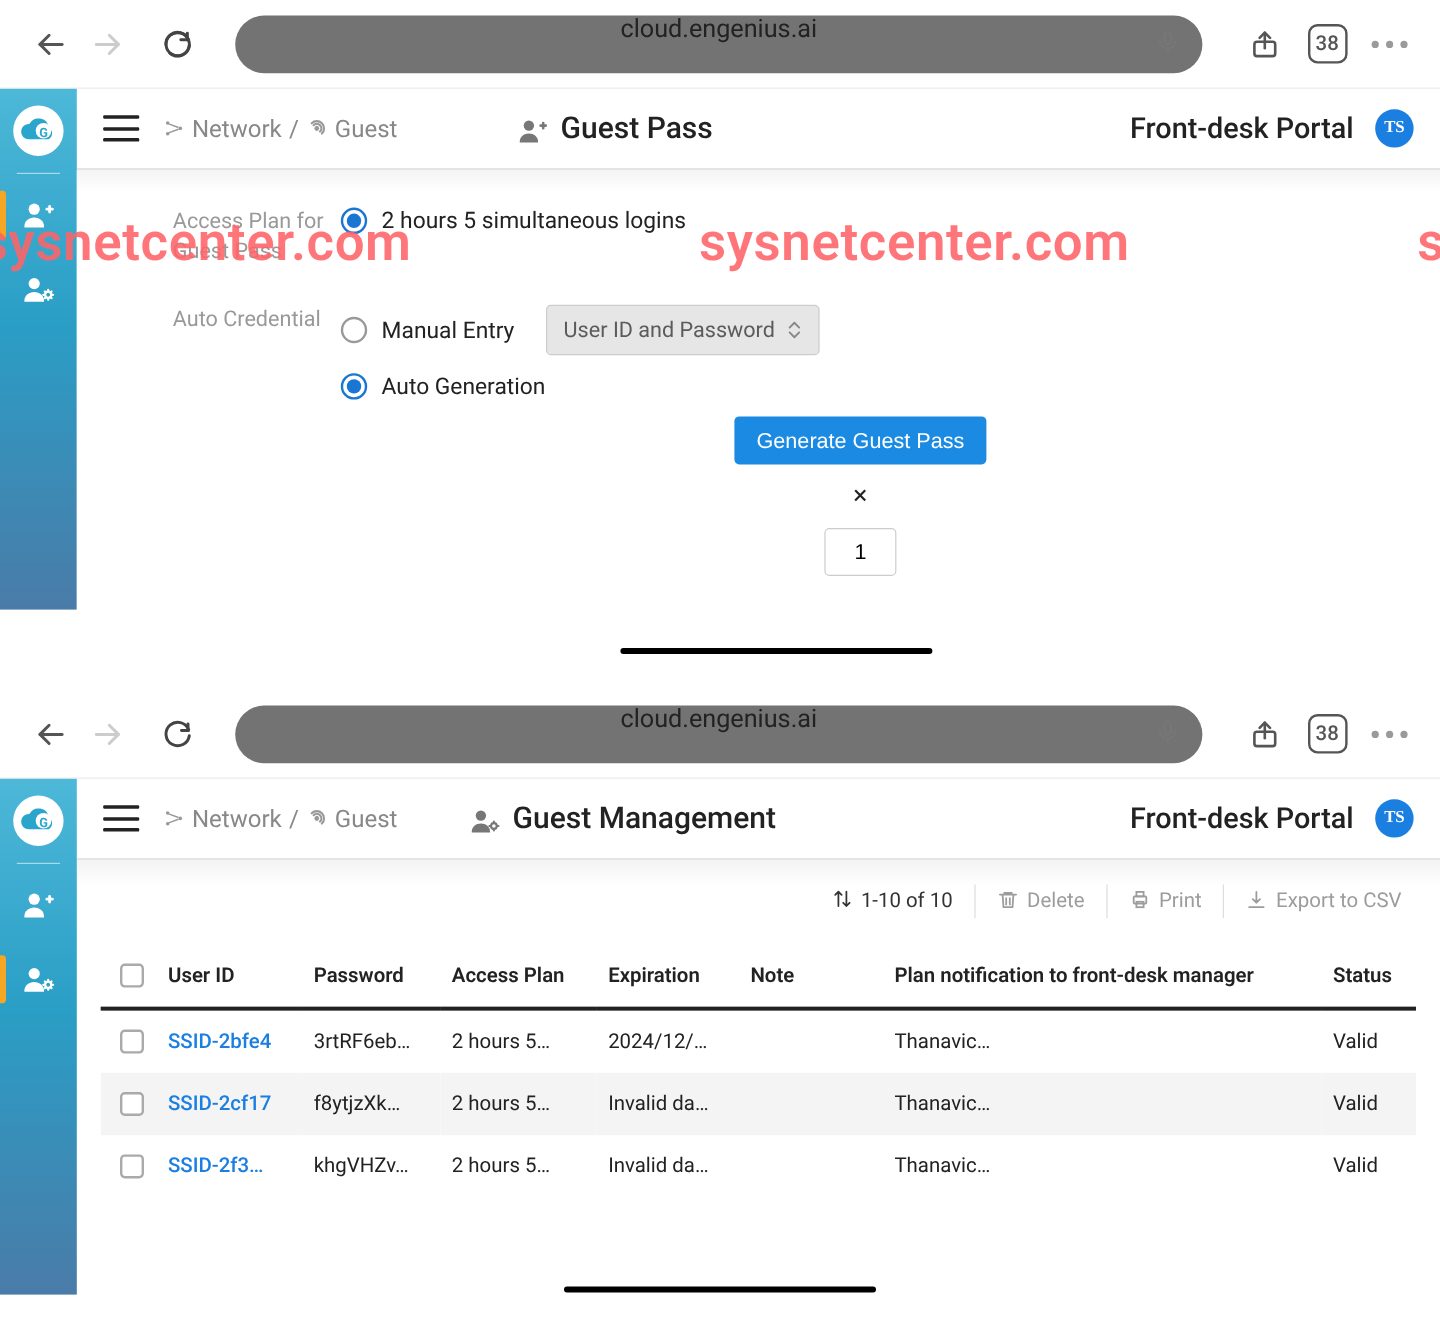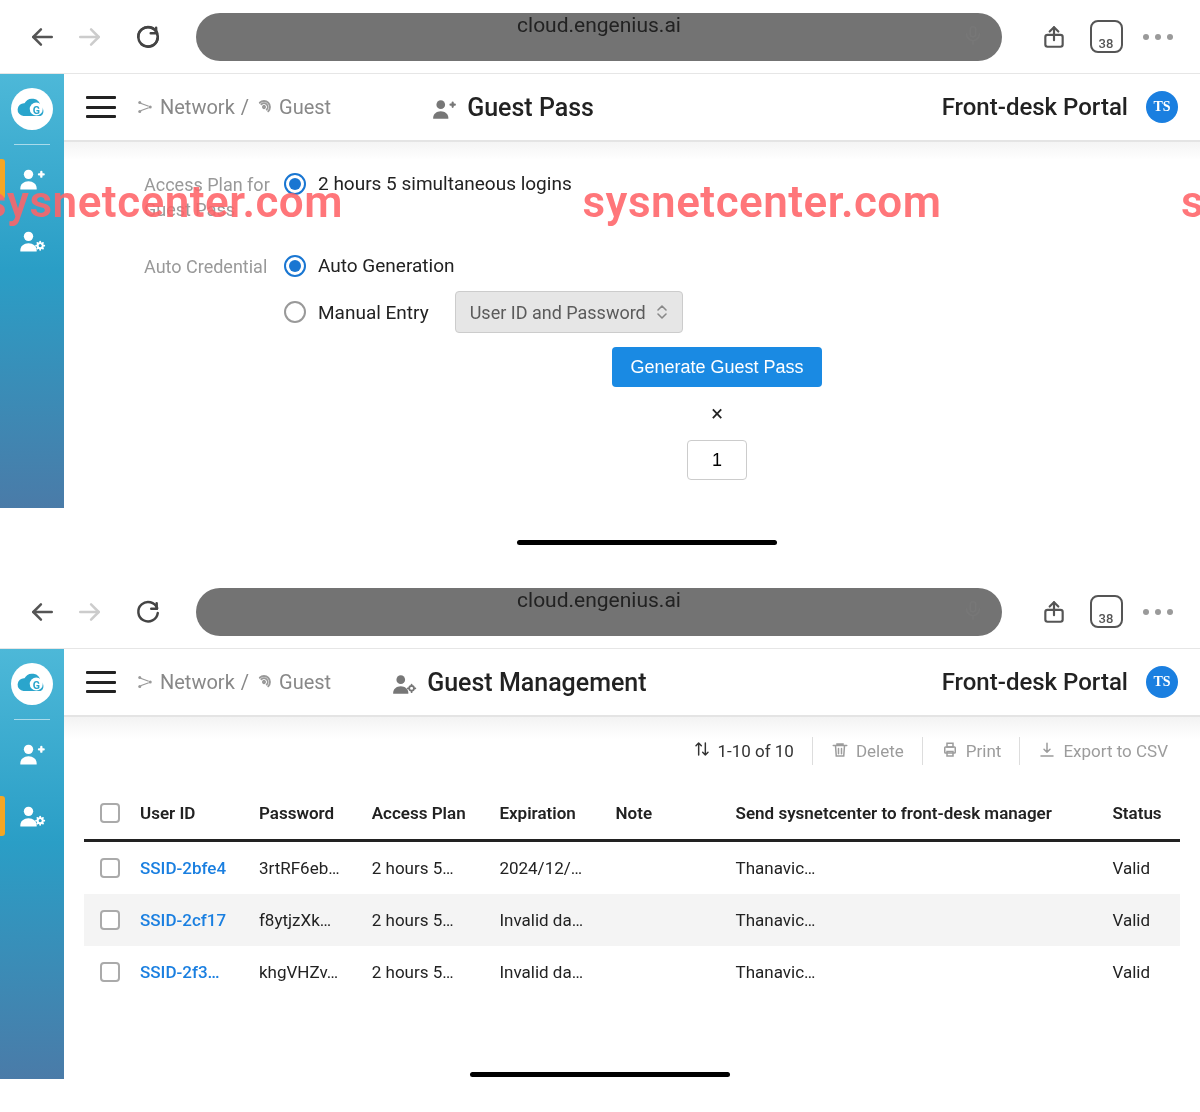--- a/index.html
+++ b/index.html
@@ -5,21 +5,21 @@
     * { box-sizing: border-box; margin: 0; padding: 0; }
     body { font-family: -apple-system, BlinkMacSystemFont, 'Segoe UI', Roboto, Arial, sans-serif; background: #fff; width: 1200px; overflow: hidden; }
 
     .browser-bar { display: flex; align-items: center; height: 74px; padding: 0 20px; border-bottom: 1px solid #e6e6e6; background: #fff; }
     .nav-btn { width: 44px; height: 44px; display: flex; align-items: center; justify-content: center; margin-right: 4px; }
     .nav-arrow-svg { width: 26px; height: 26px; }
     .url-bar { flex: 1; height: 48px; background: #737373; border-radius: 24px; display: flex; align-items: flex-start; justify-content: center; margin: 0 22px; position: relative; }
     .url-text { font-size: 21px; color: #222; text-align: center; }
     .mic-icon-wrap { position: absolute; right: 18px; top: 50%; transform: translateY(-50%); }
     .toolbar-icon { width: 44px; height: 44px; display: flex; align-items: center; justify-content: center; margin-left: 8px; }
-    .tabcount-box { width: 33px; height: 33px; border: 2.5px solid #555; border-radius: 8px; display: flex; align-items: flex-end; justify-content: center; font-size: 13px; color: #555; font-weight: 500; }
+    .tabcount-box { width: 33px; height: 33px; border: 2.5px solid #555; border-radius: 8px; display: flex; align-items: center; justify-content: center; font-size: 17px; color: #555; font-weight: 500; }
     .dots { display: flex; gap: 6px; }
     .dots span { width: 6px; height: 6px; border-radius: 50%; background: #9a9a9a; }
 
     .app { display: flex; background: #fff; }
     .sidebar { width: 64px; background: linear-gradient(180deg, #4db8d8 0%, #2a9ec6 45%, #4a7ba8 100%); display: flex; flex-direction: column; align-items: center; position: relative; }
     .sidebar.h1 { height: 434px; }
     .sidebar.h2 { height: 430px; }
     .logo { width: 42px; height: 42px; border-radius: 50%; background: #fff; display: flex; align-items: center; justify-content: center; margin-top: 14px; }
     .sidebar-divider { width: 36px; height: 1px; background: rgba(255,255,255,0.55); margin-top: 14px; }
     .sidebar-item { width: 64px; height: 56px; display: flex; align-items: center; justify-content: center; margin-top: 6px; position: relative; }
@@ -206,32 +206,32 @@
             <div class="radio checked"></div>
             <span>2 hours 5 simultaneous logins</span>
           </div>
         </div>
       </div>
 
       <div class="form-row">
         <div class="form-label">Auto Credential</div>
         <div class="form-ctrl">
           <div class="radio-row">
-            <div class="radio checked"></div>
-            <span>Auto Generation</span>
-          </div>
-          <div class="radio-row">
             <div class="radio unchecked"></div>
             <span>Manual Entry</span>
             <div class="select-box">
               <span>User ID and Password</span>
               <svg width="12" height="16" viewBox="0 0 12 16">
                   <path d="M2 6l4-4 4 4M2 10l4 4 4-4" fill="none" stroke="#888" stroke-width="1.6" stroke-linecap="round" stroke-linejoin="round"></path>
                 </svg>
             </div>
+          </div>
+          <div class="radio-row">
+            <div class="radio checked"></div>
+            <span>Auto Generation</span>
           </div>
           <div class="gen-row">
             <button class="gen-btn"><span>Generate Guest Pass</span></button>
             <span class="times">×</span>
             <input class="num-input" value="1" style="">
           </div>
         </div>
       </div>
 
       <div class="home-indicator h1"></div>
@@ -391,21 +391,21 @@
       <thead>
         <tr>
           <th>
               <div class="checkbox"></div>
             </th>
           <th>User ID</th>
           <th>Password</th>
           <th>Access Plan</th>
           <th>Expiration</th>
           <th>Note</th>
-          <th>Send sysnetcenter to front-desk manager</th>
+          <th>Plan notification to front-desk manager</th>
           <th>Status</th>
         </tr>
       </thead>
       <tbody id="guest-rows">
           <tr>
             <td>
               <div class="checkbox"></div>
             </td>
             <td class="link-cell">SSID-2bfe4</td>
             <td>3rtRF6eb…</td>

